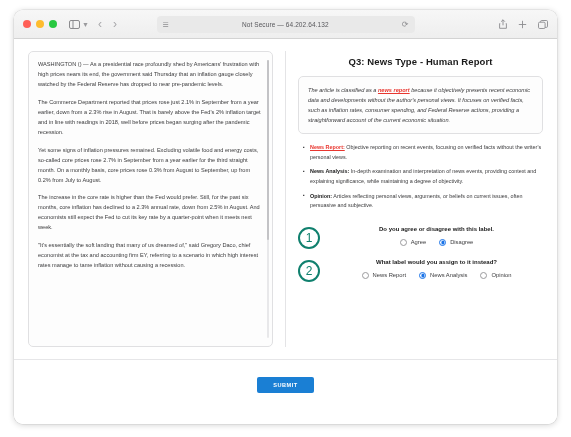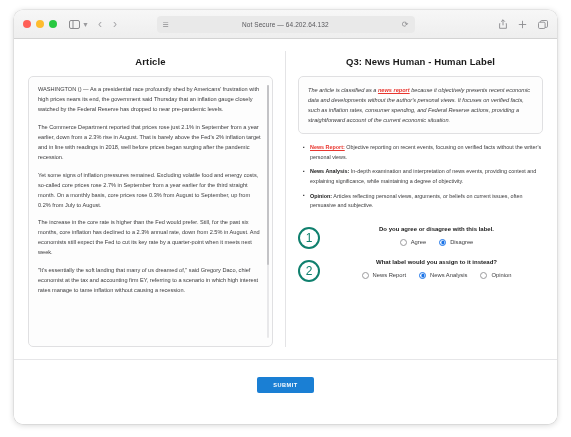--- a/index.html
+++ b/index.html
@@ -356,36 +356,35 @@
         </svg>
       </span>
     </div>
   </div>
 
   <div class="page">
 
     <div class="columns">
 
       <div class="col">
-        <div class="col-title">Article</div>
         <div class="article-card">
           <p>WASHINGTON () — As a presidential race profoundly shed by Americans' frustration with high prices nears its end, the government said Thursday that an inflation gauge closely watched by the Federal Reserve has dropped to near pre-pandemic levels.</p>
           <p>The Commerce Department reported that prices rose just 2.1% in September from a year earlier, down from a 2.3% rise in August. That is barely above the Fed's 2% inflation target and in line with readings in 2018, well before prices began surging after the pandemic recession.</p>
           <p>Yet some signs of inflation pressures remained. Excluding volatile food and energy costs, so-called core prices rose 2.7% in September from a year earlier for the third straight month. On a monthly basis, core prices rose 0.3% from August to September, up from 0.2% from July to August.</p>
           <p>The increase in the core rate is higher than the Fed would prefer. Still, for the past six months, core inflation has declined to a 2.3% annual rate, down from 2.5% in August. And economists still expect the Fed to cut its key rate by a quarter-point when it meets next week.</p>
           <p>"It's essentially the soft landing that many of us dreamed of," said Gregory Daco, chief economist at the tax and accounting firm EY, referring to a scenario in which high interest rates manage to tame inflation without causing a recession.</p>
           <div class="scroll-track"></div>
           <div class="scroll-thumb"></div>
         </div>
       </div>
 
       <div class="col-divider"></div>
 
       <div class="col">
-        <div class="col-title">Q3: News Human - Human Label</div>
+        <div class="col-title">Q3: News Type - Human Report</div>
 
         <div class="summary-card">
           <p><span>The article is classified as a </span><span class="hl">news report</span><span> because it objectively presents recent economic data and developments without the author's personal views. It focuses on verified facts, such as inflation rates, consumer spending, and Federal Reserve actions, providing a straightforward account of the current economic situation.</span></p>
         </div>
 
         <ul class="defs">
           <li><b class="red">News Report:</b><span> Objective reporting on recent events, focusing on verified facts without the writer's personal views.</span></li>
           <li><b>News Analysis:</b><span> In-depth examination and interpretation of news events, providing context and explaining significance, while maintaining a degree of objectivity.</span></li>
           <li><b>Opinion:</b><span> Articles reflecting personal views, arguments, or beliefs on current issues, often persuasive and subjective.</span></li>
         </ul>

